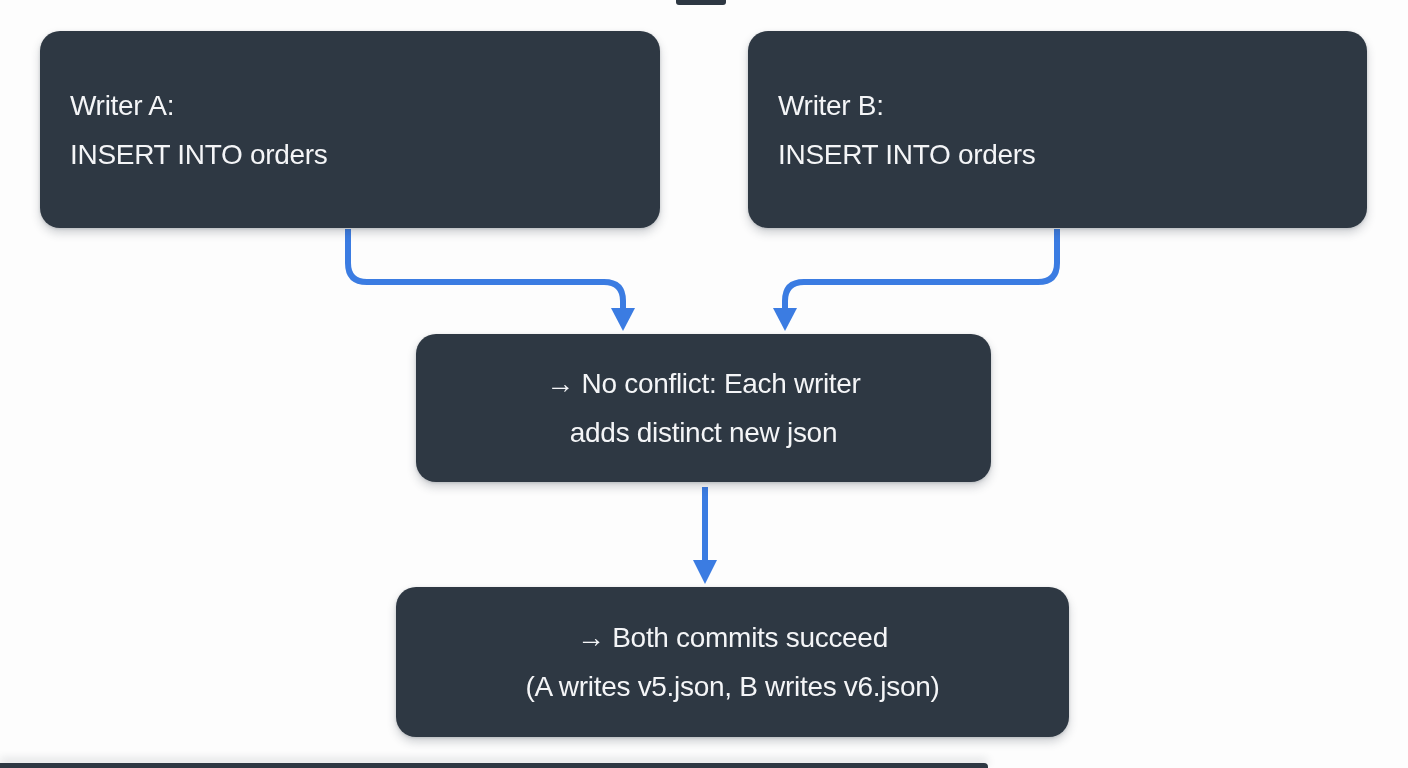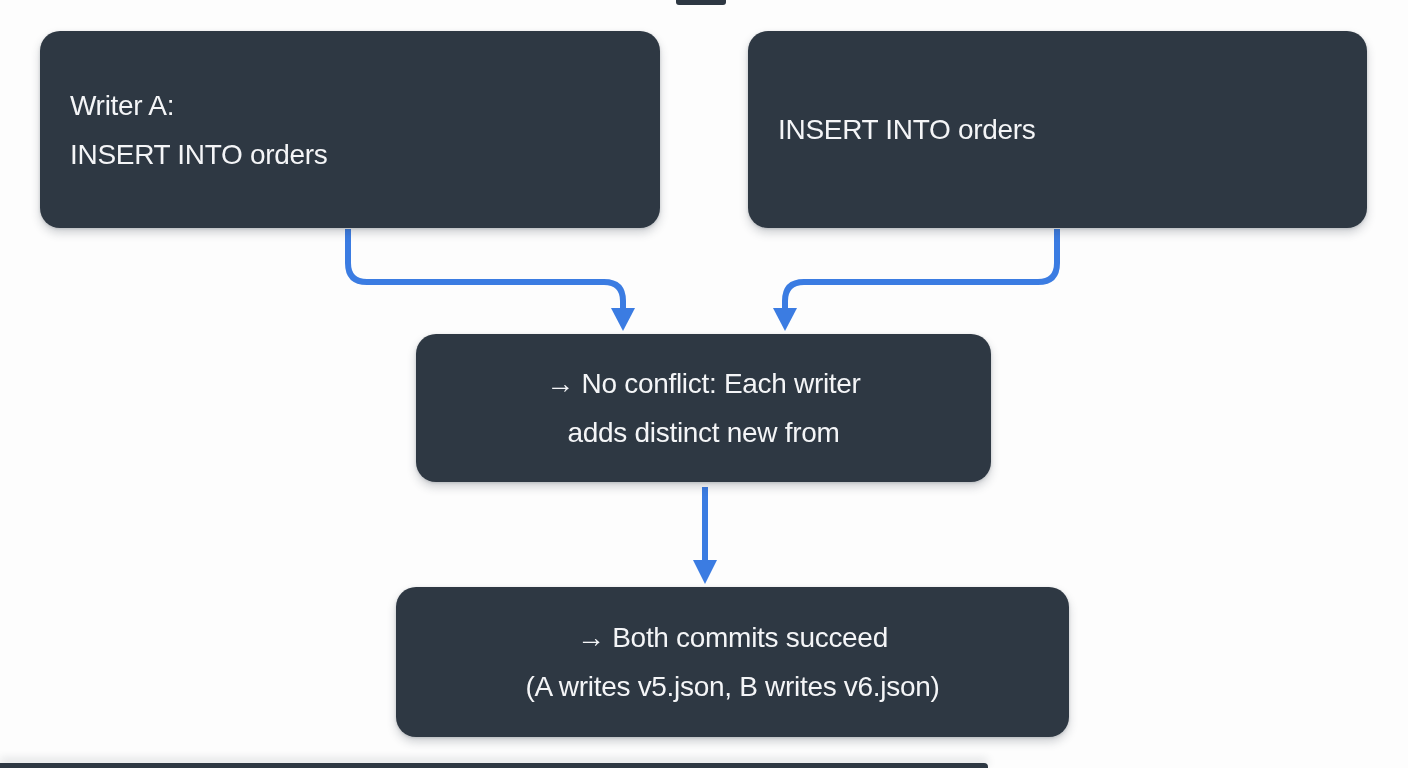--- a/index.html
+++ b/index.html
@@ -90,26 +90,27 @@
       <polygon points="693,560 717,560 705,584"></polygon>
     </g>
   </svg>
 
   <div class="node left-align" id="node-writer-a">
     <span class="line">Writer A:</span>
     <span class="line">INSERT INTO orders</span>
   </div>
 
   <div class="node left-align" id="node-writer-b">
+    <span class="line">Writer B:</span>
     <span class="line">INSERT INTO orders</span>
   </div>
 
   <div class="node center-align" id="node-no-conflict">
     <span class="line">→ No conflict: Each writer</span>
-    <span class="line">adds distinct new from</span>
+    <span class="line">adds distinct new json</span>
   </div>
 
   <div class="node center-align" id="node-result">
     <span class="line">→ Both commits succeed</span>
     <span class="line">(A writes v5.json, B writes v6.json)</span>
   </div>
 
 </div>
 
 </body></html>

